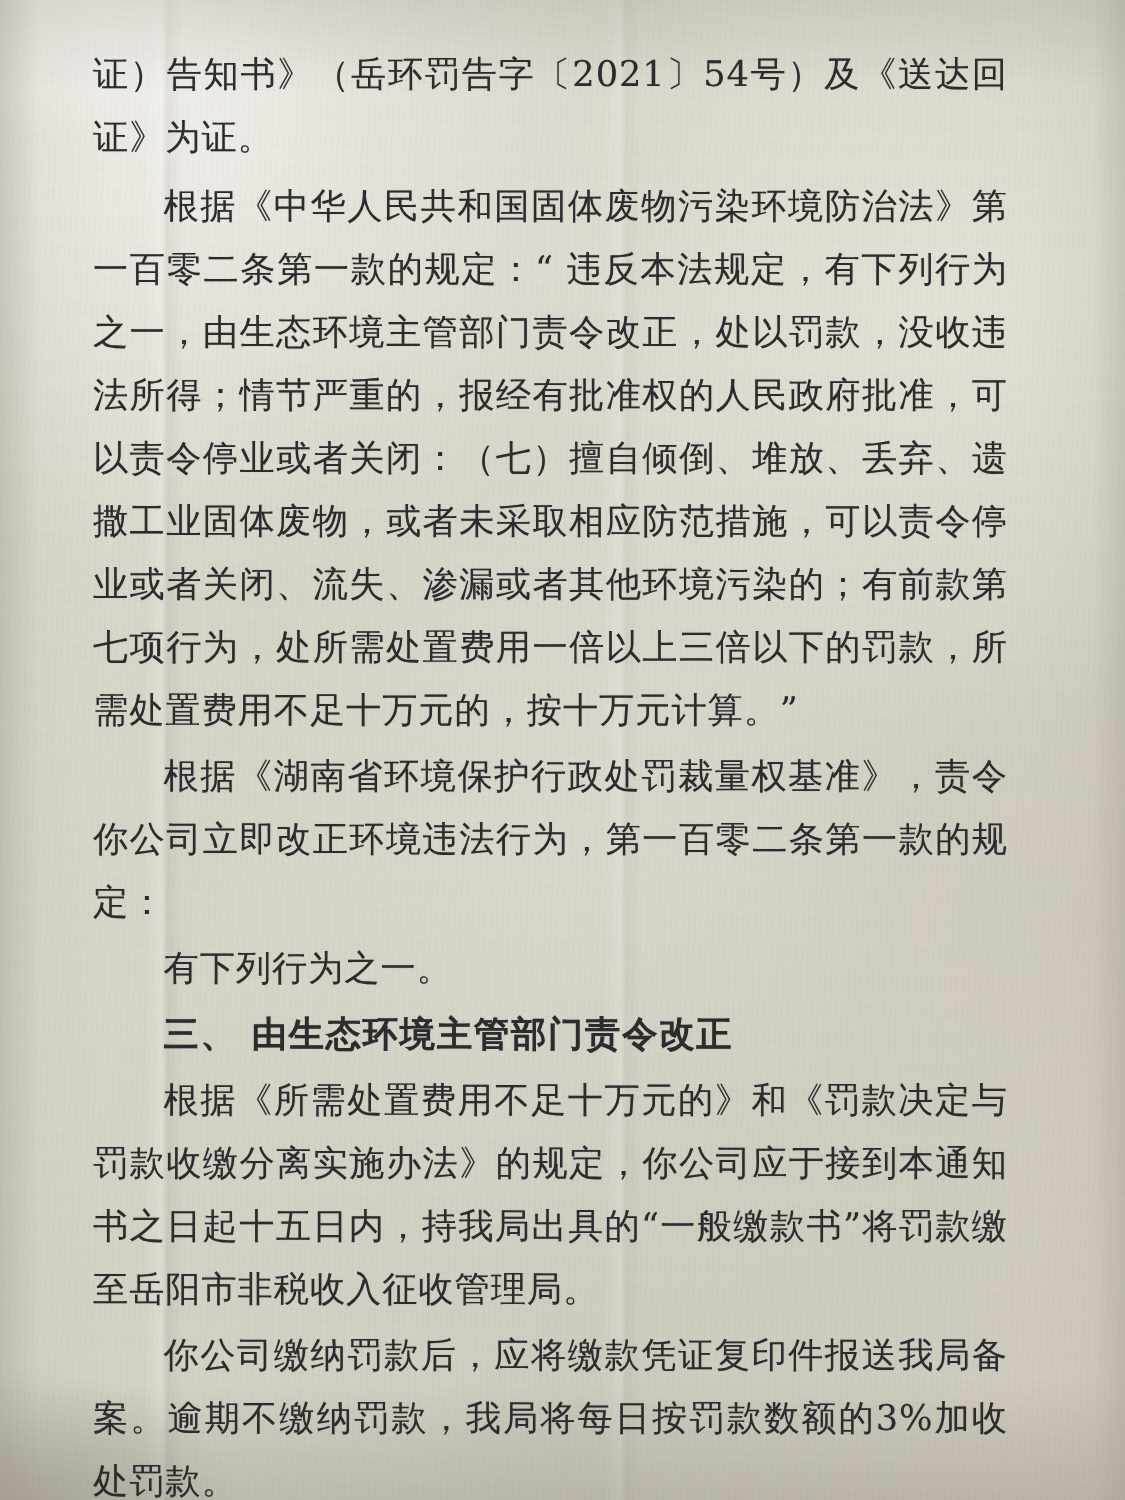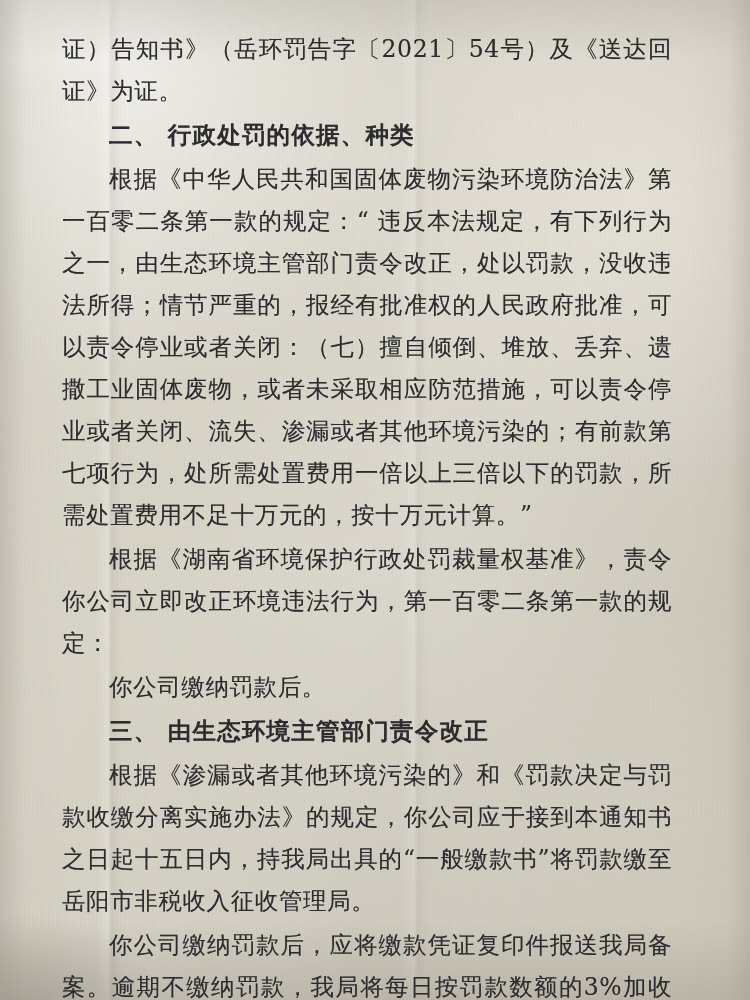--- a/index.html
+++ b/index.html
@@ -122,28 +122,27 @@
   <div id="paper-grain"></div>
   <div class="crease" id="crease-a"></div>
   <div class="crease" id="crease-b"></div>
   <div id="smudge-top"></div>
   <div id="smudge"></div>
   <div id="paper-vignette"></div>
 
   <div id="doc-body">
     <p class="para">证）告知书》（岳环罚告字〔2021〕54号）及《送达回证》为证。</p>
     <div class="gap-sm"></div>
-    <p class="para heading">二、 行政处罚的依据、种类</p>
     <div class="gap-sm"></div>
     <p class="para indent2">根据《中华人民共和国固体废物污染环境防治法》第一百零二条第一款的规定：“ 违反本法规定，有下列行为之一，由生态环境主管部门责令改正，处以罚款，没收违法所得；情节严重的，报经有批准权的人民政府批准，可以责令停业或者关闭：（七）擅自倾倒、堆放、丢弃、遗撒工业固体废物，或者未采取相应防范措施，可以责令停业或者关闭、流失、渗漏或者其他环境污染的；有前款第七项行为，处所需处置费用一倍以上三倍以下的罚款，所需处置费用不足十万元的，按十万元计算。”</p>
     <div class="gap-sm"></div>
     <p class="para indent2">根据《湖南省环境保护行政处罚裁量权基准》，责令你公司立即改正环境违法行为，第一百零二条第一款的规定：</p>
     <div class="gap-sm"></div>
-    <p class="para indent2">你公司缴纳罚款后。</p>
+    <p class="para indent2">有下列行为之一。</p>
     <div class="gap-sm"></div>
     <p class="para heading">三、 由生态环境主管部门责令改正</p>
     <div class="gap-sm"></div>
-    <p class="para indent2">根据《渗漏或者其他环境污染的》和《罚款决定与罚款收缴分离实施办法》的规定，你公司应于接到本通知书之日起十五日内，持我局出具的“一般缴款书”将罚款缴至岳阳市非税收入征收管理局。</p>
+    <p class="para indent2">根据《所需处置费用不足十万元的》和《罚款决定与罚款收缴分离实施办法》的规定，你公司应于接到本通知书之日起十五日内，持我局出具的“一般缴款书”将罚款缴至岳阳市非税收入征收管理局。</p>
     <div class="gap-sm"></div>
     <p class="para indent2">你公司缴纳罚款后，应将缴款凭证复印件报送我局备案。逾期不缴纳罚款，我局将每日按罚款数额的3%加收处罚款。</p>
 
   </div>
 </div>
 
 </body></html>

